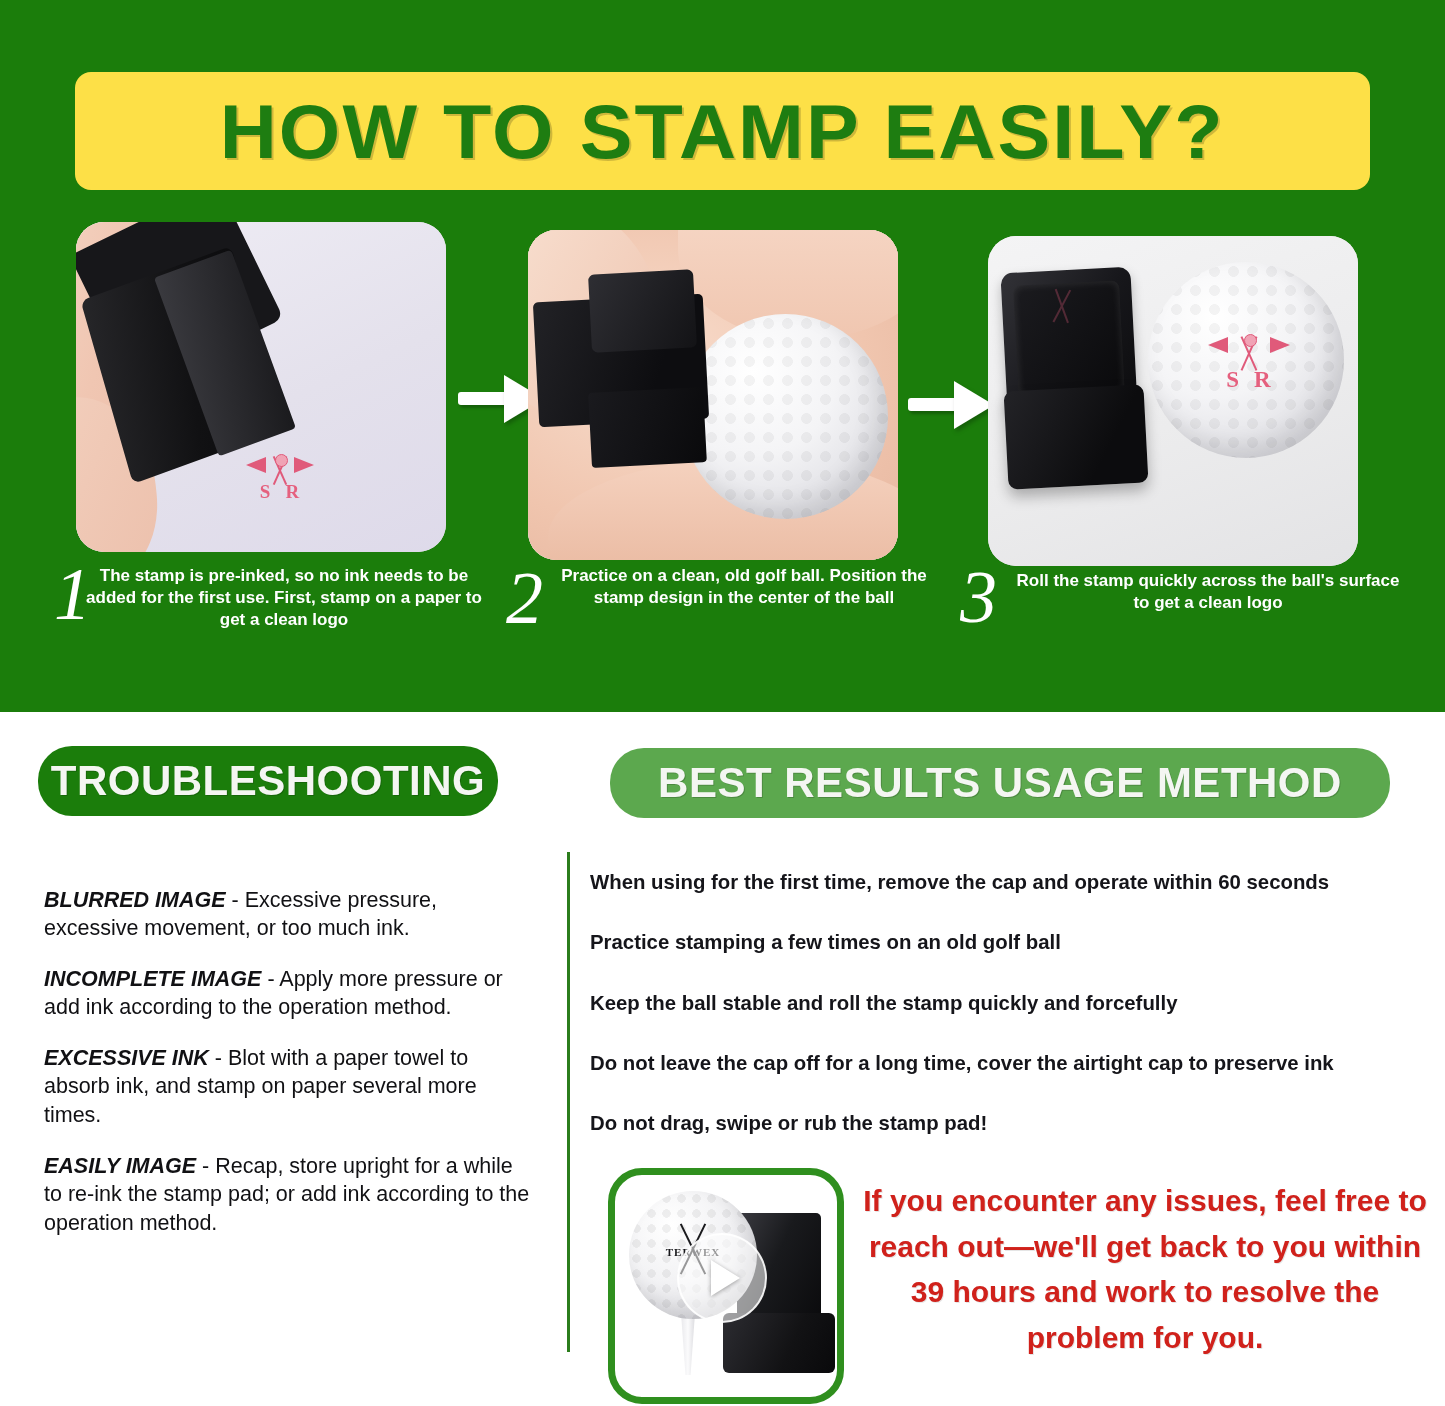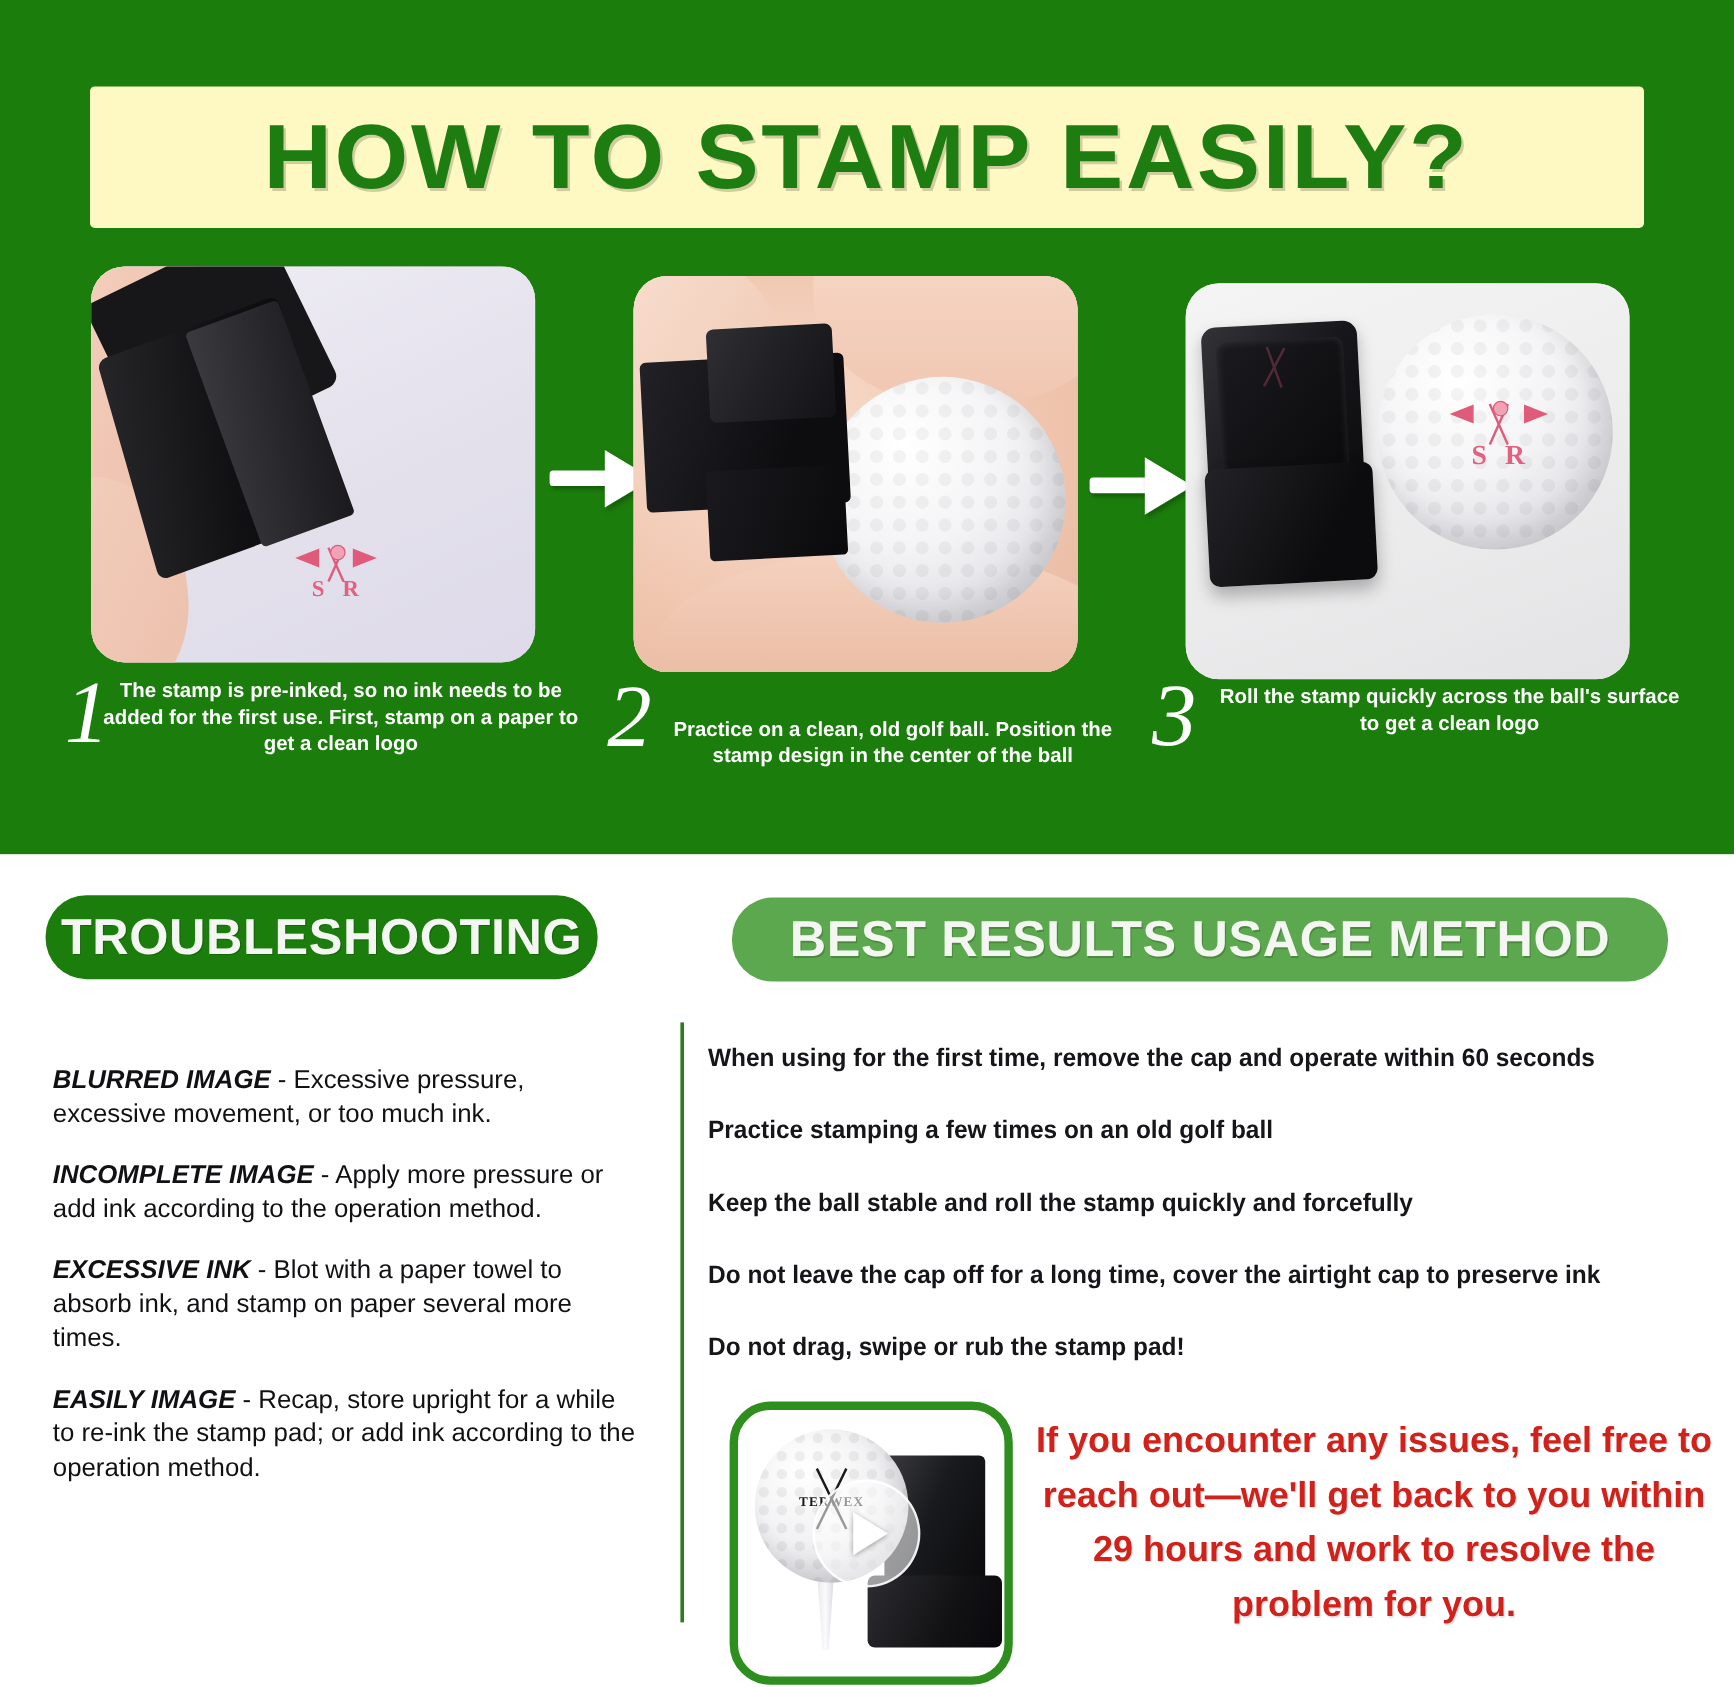--- a/index.html
+++ b/index.html
@@ -13,21 +13,21 @@
 
   
   .green-panel{
     position:absolute;left:0;top:0;width:1445px;height:712px;
     background:#1b7d0b;
   }
 
   
   .title-box{
     position:absolute;left:75px;top:72px;width:1295px;height:118px;
-    background:#fef9c3;border-radius:4px;
+    background:#fde047;border-radius:16px;
     display:flex;align-items:center;justify-content:center;
   }
   .title-text{
     font-size:76px;font-weight:bold;color:#1e7d11;
     letter-spacing:2px;
     font-family:"Liberation Sans", sans-serif;
     transform:scaleX(1.04);
     text-shadow:2px 2px 0 rgba(0,0,0,0.18);
     white-space:nowrap;
   }
@@ -199,21 +199,21 @@
   }
   .step .cap{
     font-size:17px;font-weight:bold;line-height:1.28;text-align:center;
     color:#ffffff;
   }
   .step.s1{left:40px;top:565px;width:455px;}
   .step.s1 .num{left:14px;top:-8px;}
   .step.s1 .cap{margin-left:34px;width:420px;}
   .step.s2{left:500px;top:565px;width:450px;}
   .step.s2 .num{left:6px;top:-4px;}
-  .step.s2 .cap{margin-left:44px;width:400px;margin-top:32px;}
+  .step.s2 .cap{margin-left:44px;width:400px;}
   .step.s3{left:950px;top:570px;width:460px;}
   .step.s3 .num{left:10px;top:-10px;}
   .step.s3 .cap{margin-left:58px;width:400px;}
 
   
   .bottom{position:absolute;left:0;top:712px;width:1445px;height:694px;background:#ffffff;}
 
   .pill{
     position:absolute;display:flex;align-items:center;justify-content:center;
     color:#f4f6f2;font-weight:bold;border-radius:34px;
@@ -459,15 +459,15 @@
     <div class="vclubs">
       <i class="l"></i>
       <i class="r"></i>
     </div>
     <div class="vlogo">TERWEX</div>
     <div class="play">
       <span class="tri"></span>
     </div>
   </div>
 
-  <div class="contact">If you encounter any issues, feel free to reach out—we'll get back to you within 29 hours and work to resolve the problem for you.</div>
+  <div class="contact">If you encounter any issues, feel free to reach out—we'll get back to you within 39 hours and work to resolve the problem for you.</div>
 
 </div>
 
 </body></html>

